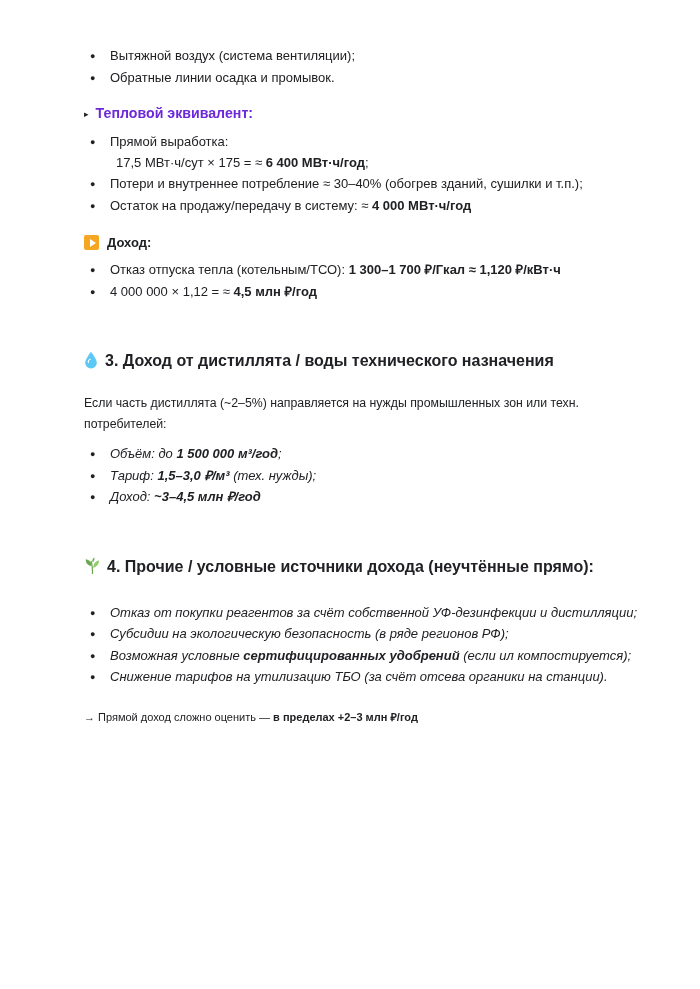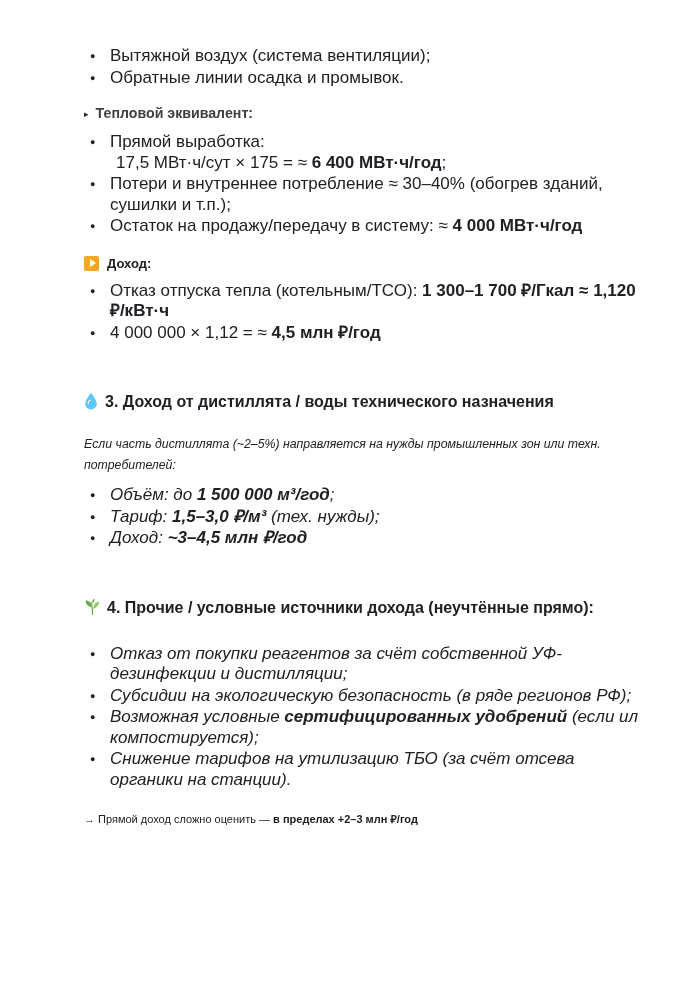--- a/index.html
+++ b/index.html
@@ -21,21 +21,21 @@
     box-sizing: border-box;
   }
   ul.bullets {
     list-style: none;
     margin: 0;
     padding: 0;
   }
   ul.bullets > li {
     position: relative;
     padding-left: 26px;
-    font-size: 17px;
+    font-size: 13px;
     line-height: 20.5px;
     margin: 0 0 1px 0;
     color: #202124;
   }
   ul.bullets > li::before {
     content: "\25CF";
     position: absolute;
     left: 6px;
     top: 0;
     font-size: 9px;
@@ -57,21 +57,21 @@
   .tri-marker {
     font-size: 9px;
     line-height: 16px;
     color: #202124;
     position: relative;
     top: -1px;
   }
   .head-bold {
     font-size: 14.2px;
     font-weight: bold;
-    color: #404040;
+    color: #6d28d9;
   }
 
   .income-row {
     display: flex;
     align-items: center;
     gap: 8px;
     margin: 19px 0 10px 0;
   }
   .play-badge {
     width: 15px;
@@ -120,21 +120,20 @@
     height: 18px;
     margin-right: 6px;
     vertical-align: -3px;
   }
   p.para {
     font-size: 12.3px;
     line-height: 20.5px;
     margin: 18px 0 10px 0;
     max-width: 545px;
     color: #202124;
-    font-style: italic;
   }
   .section .bullets {
     margin-top: 4px;
     font-style: italic;
   }
   p.arrow-note {
     font-size: 11px;
     line-height: 20px;
     margin: 19px 0 0 0;
     color: #202124;

